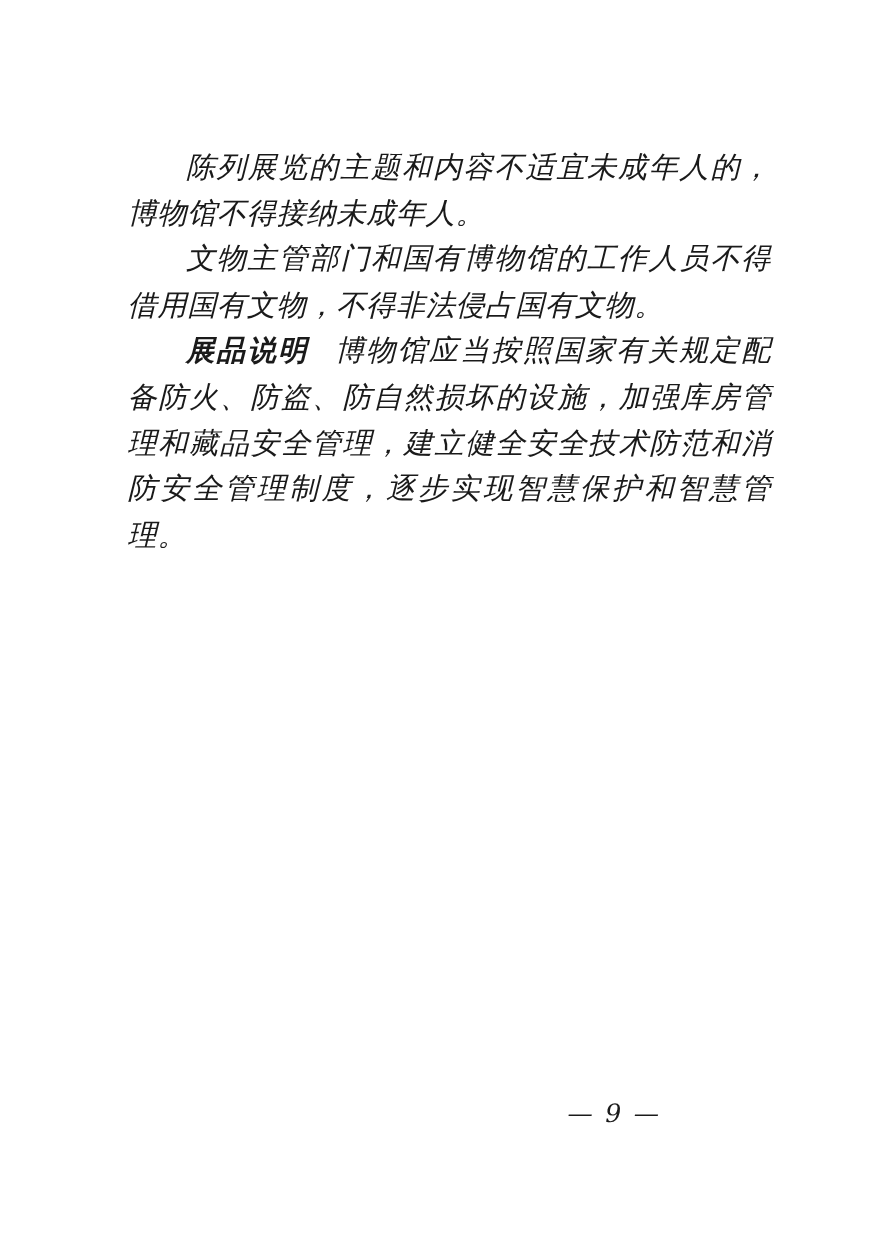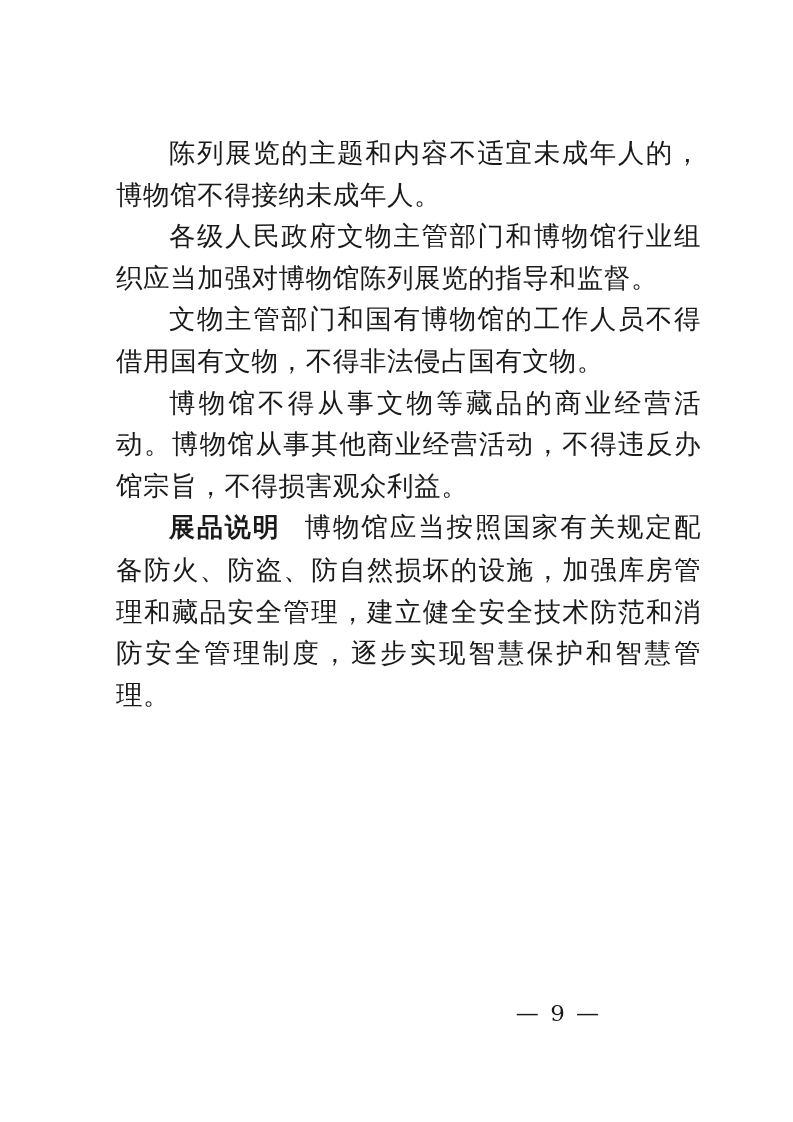--- a/index.html
+++ b/index.html
@@ -13,20 +13,21 @@
     font-family: "DejaVu Serif", "Liberation Serif", serif;
     overflow: hidden;
   }
 
   .page {
     position: relative;
     width: 641px;
     height: 1122px;
     background: #ffffff;
     box-sizing: border-box;
+    font-style: italic;
   }
 
   .content {
     position: absolute;
     left: 116px;
     top: 132px;
     width: 585px;
   }
 
   .para {
@@ -81,27 +82,25 @@
 </head>
 <body>
 
 <div class="page">
 
   <div class="content">
 
     <p class="para"><span>陈列展览的主题和内容不适宜未成年人的，博物馆不得接纳未成年人。</span></p>
 
 
-    <p class="para"><span>各级人民政府文物主管部门和博物馆行业组织应当加强对博物馆陈列展览的指导和监督。</span></p>
 
 
     <p class="para"><span>文物主管部门和国有博物馆的工作人员不得借用国有文物，不得非法侵占国有文物。</span></p>
 
 
-    <p class="para"><span>博物馆不得从事文物等藏品的商业经营活动。博物馆从事其他商业经营活动，不得违反办馆宗旨，不得损害观众利益。</span></p>
 
     <p class="para"><span class="article-no">展品说明</span><span class="gap"></span><span>博物馆应当按照国家有关规定配备防火、防盗、防自然损坏的设施，加强库房管理和藏品安全管理，建立健全安全技术防范和消防安全管理制度，逐步实现智慧保护和智慧管理。</span></p>
 
   </div>
 
   <div class="page-number"><span class="pn-inner">— 9 —</span></div>
 
 </div>
 
 </body></html>

